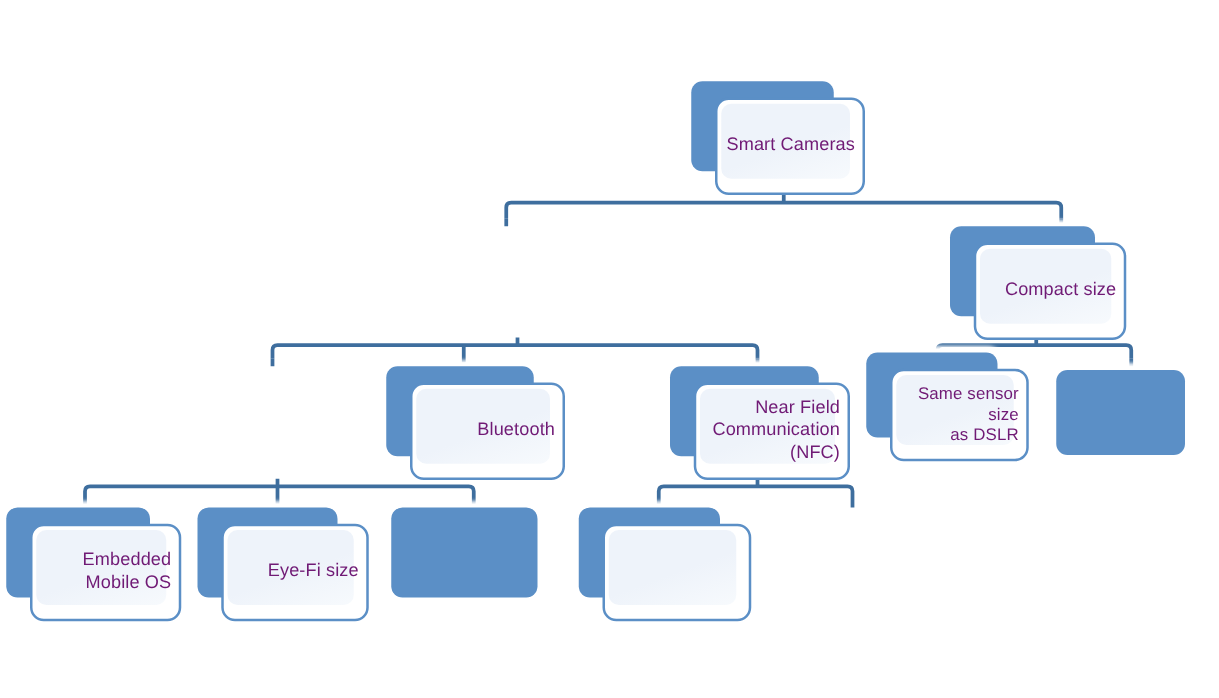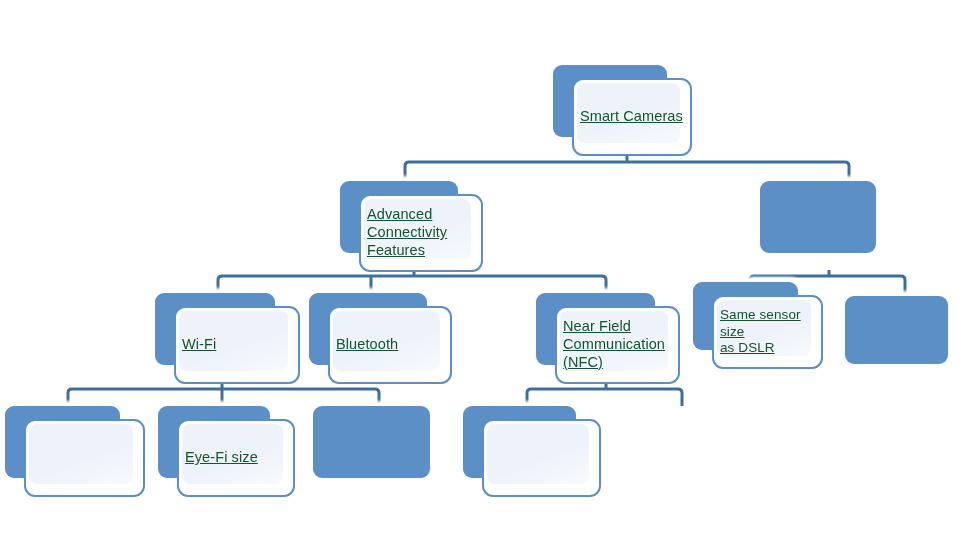--- a/index.html
+++ b/index.html
@@ -59,29 +59,28 @@
   
   .node .inner{
     position:absolute;
     left:3px;top:3px;right:10px;bottom:11px;
     border-radius:8px;
     background:linear-gradient(160deg,#eef3fa 0%,#eef3fa 55%,#f7fafd 100%);
   }
   .node .label{
     position:relative;
     z-index:2;
-    color:#14532d;
+    color:#701a75;
     font-size:14.5px;
     line-height:1.22;
-    text-align:left;
+    text-align:right;
     padding:0 6px;
     width:100%;
     box-sizing:border-box;
     letter-spacing:.1px;
-    text-decoration:underline;
   }
   .node .label.small{font-size:13.5px;}
 </style>
 </head>
 <body>
 
 <div id="diagram">
   <svg id="connectors" viewBox="0 0 975 558" width="975" height="558" xmlns="http://www.w3.org/2000/svg">
     <g fill="none" stroke="#3E6E9E" stroke-width="3" stroke-linecap="butt">
 
@@ -116,42 +115,30 @@
 
   <div class="node" style="left:550px;top:62px;width:142px;height:94px;">
     <div class="halo"></div>
     <div class="plate"></div>
     <div class="card">
       <div class="inner"></div>
       <div class="label">Smart Cameras</div>
     </div>
   </div>
 
-  <div class="node" style="left:337px;top:178px;width:146px;height:94px;">
-    <div class="halo"></div>
-    <div class="plate"></div>
-    <div class="card">
-      <div class="inner"></div>
-      <div class="label">Advanced<br>Connectivity<br>Features</div>
-    </div>
-  </div>
 
   <div class="node" style="left:757px;top:178px;width:144px;height:94px;">
     <div class="halo"></div>
     <div class="plate"></div>
-  </div>
-
-  <div class="node" style="left:152px;top:290px;width:148px;height:94px;">
-    <div class="halo"></div>
-    <div class="plate"></div>
-    <div class="card">
-      <div class="inner"></div>
-      <div class="label">Wi-Fi</div>
-    </div>
-  </div>
+    <div class="card">
+      <div class="inner"></div>
+      <div class="label">Compact size</div>
+    </div>
+  </div>
+
 
   <div class="node" style="left:533px;top:290px;width:147px;height:94px;">
     <div class="halo"></div>
     <div class="plate"></div>
     <div class="card">
       <div class="inner"></div>
       <div class="label">Near Field<br>Communication<br>(NFC)</div>
     </div>
   </div>
 
@@ -176,20 +163,21 @@
   <div class="node" style="left:842px;top:293px;width:131px;height:90px;">
     <div class="halo"></div>
     <div class="plate"></div>
   </div>
 
   <div class="node" style="left:2px;top:403px;width:143px;height:94px;">
     <div class="halo"></div>
     <div class="plate"></div>
     <div class="card">
       <div class="inner"></div>
+      <div class="label">Embedded<br>Mobile OS</div>
     </div>
   </div>
 
   <div class="node" style="left:155px;top:403px;width:140px;height:94px;">
     <div class="halo"></div>
     <div class="plate"></div>
     <div class="card">
       <div class="inner"></div>
       <div class="label">Eye-Fi size</div>
     </div>

